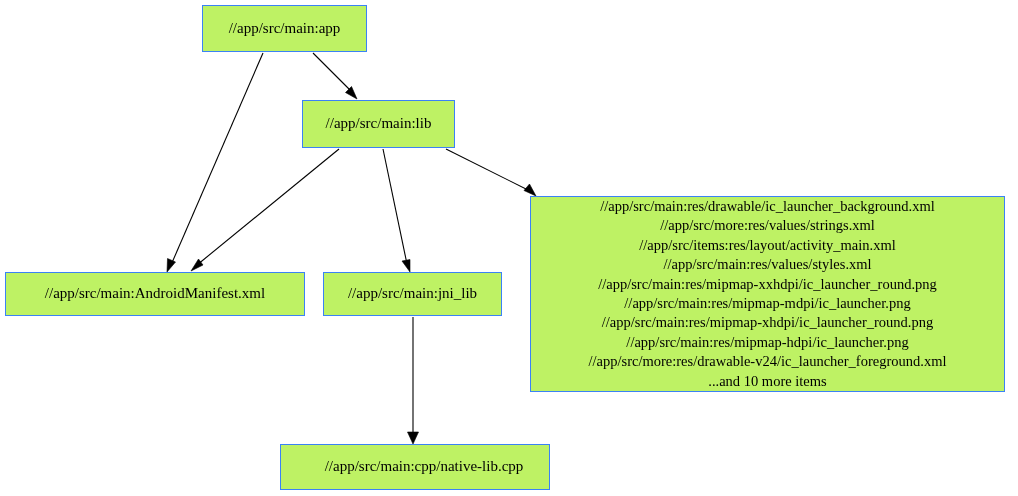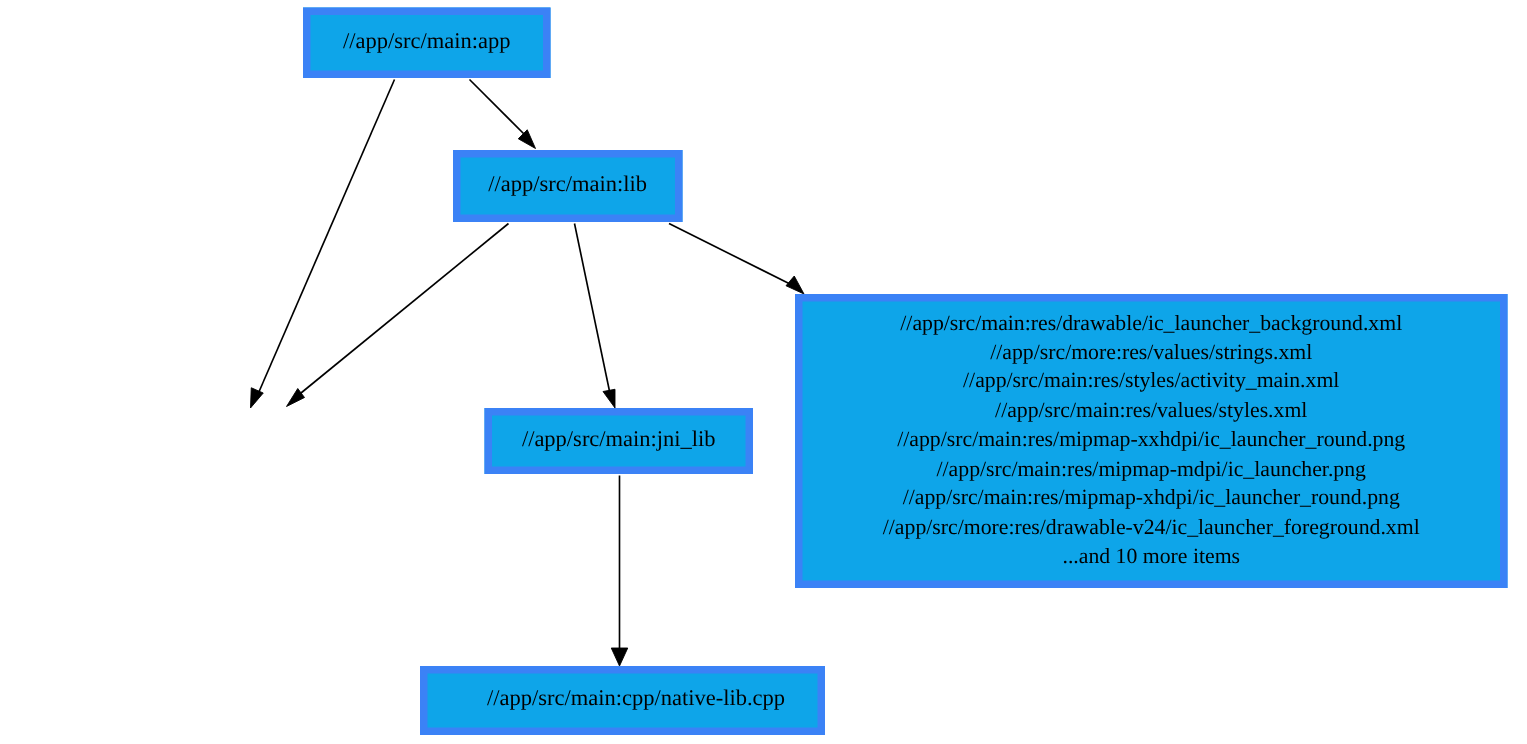--- a/index.html
+++ b/index.html
@@ -18,22 +18,22 @@
   svg.edges {
     position: absolute;
     left: 0;
     top: 0;
     width: 1018px;
     height: 496px;
   }
   .node {
     position: absolute;
     box-sizing: border-box;
-    border: 5px solid #3b82f6;
-    background: #0ea5e9;
+    border: 1px solid #3b82f6;
+    background: #bef264;
     display: flex;
     align-items: center;
     justify-content: center;
     text-align: center;
     color: #000000;
     font-family: "Liberation Serif", "DejaVu Serif", serif;
     font-size: 15px;
     line-height: 19.4px;
     white-space: nowrap;
   }
@@ -103,34 +103,38 @@
   </svg>
 
   <div class="node" style="left:202px; top:5px; width:165px; height:47px;">
     <span class="node-label">//app/src/main:app</span>
   </div>
 
   <div class="node" style="left:302px; top:100px; width:153px; height:48px;">
     <span class="node-label">//app/src/main:lib</span>
   </div>
 
+  <div class="node" style="left:5px; top:272px; width:300px; height:44px;">
+    <span class="node-label">//app/src/main:AndroidManifest.xml</span>
+  </div>
 
   <div class="node" style="left:323px; top:272px; width:179px; height:44px;">
     <span class="node-label">//app/src/main:jni_lib</span>
   </div>
 
   <div class="node node-multiline" style="left:530px; top:196px; width:475px; height:196px; font-size:14.5px;">
     <div style="width:100%;">
       <span class="line">//app/src/main:res/drawable/ic_launcher_background.xml</span>
       <span class="line">//app/src/more:res/values/strings.xml</span>
-      <span class="line">//app/src/main:res/styles/activity_main.xml</span>
+      <span class="line">//app/src/items:res/layout/activity_main.xml</span>
       <span class="line">//app/src/main:res/values/styles.xml</span>
       <span class="line">//app/src/main:res/mipmap-xxhdpi/ic_launcher_round.png</span>
       <span class="line">//app/src/main:res/mipmap-mdpi/ic_launcher.png</span>
       <span class="line">//app/src/main:res/mipmap-xhdpi/ic_launcher_round.png</span>
+      <span class="line">//app/src/main:res/mipmap-hdpi/ic_launcher.png</span>
       <span class="line">//app/src/more:res/drawable-v24/ic_launcher_foreground.xml</span>
       <span class="line">...and 10 more items</span>
     </div>
   </div>
 
   <div class="node" style="left:280px; top:444px; width:270px; height:46px;padding-left:18px;">
     <span class="node-label">//app/src/main:cpp/native-lib.cpp</span>
   </div>
 
 </div>

